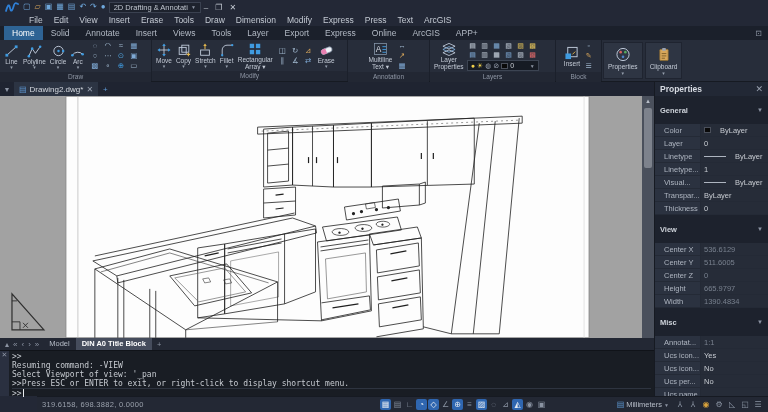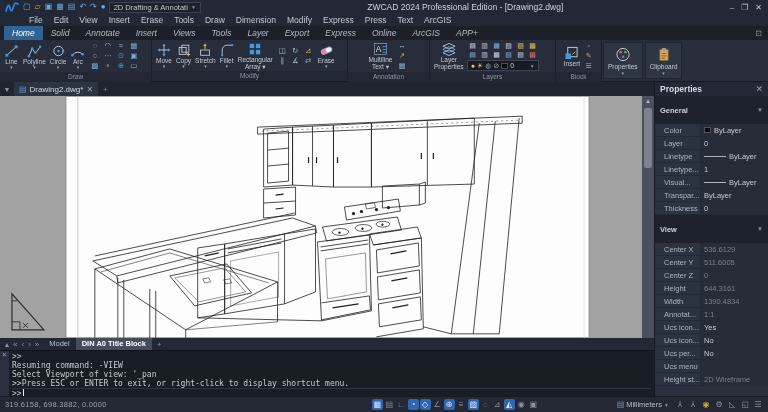--- a/index.html
+++ b/index.html
@@ -16,21 +16,21 @@
   .wscombo { display:flex; align-items:center; gap:3px; border:1px solid #3a4150; background:#1d222d; padding:0 4px; height:11px; font-size:7.5px; color:#c0c6cf; }
   .title-text { flex:1; text-align:center; font-size:8.5px; color:#cfd4db; white-space:nowrap; overflow:hidden; }
   .winbtns { display:flex; gap:7px; padding-right:2px; color:#c3c9d2; font-size:8px; }
 
   
   .menubar { height:12px; display:flex; align-items:center; gap:1px; padding:0 6px 0 24px; background:#232836; flex:0 0 12px; }
   .menu-item { font-size:8.5px; color:#c4cad3; padding:0 5px; }
 
   
   .ribbontabs { height:14px; display:flex; align-items:flex-end; background:#1b202b; padding-left:4px; flex:0 0 14px; }
-  .rtab { font-size:8.5px; color:#b3bac5; padding:2px 8px; height:14px; display:flex; align-items:center;font-style:italic; }
+  .rtab { font-size:8.5px; color:#b3bac5; padding:2px 8px; height:14px; display:flex; align-items:center; }
   .rtab.active { background:#2e6394; color:#fff; }
   .rtab-end { margin-left:auto; margin-right:6px; color:#8b93a2; font-size:8px; align-self:center;}
 
   
   .ribbon { height:42px; display:flex; background:#272d3a; flex:0 0 42px; border-bottom:1px solid #161a22; }
   .rpanel { display:flex; flex-direction:column; border-right:1px solid #1b202b; }
   .rpanel-body { flex:1; display:flex; align-items:center; padding:1px 3px; gap:2px; }
   .rpanel-label { height:10px; font-size:6.5px; color:#8f97a5; text-align:center; background:#222733; line-height:10px; }
   .rb { display:flex; flex-direction:column; align-items:center; font-size:6.5px; color:#c4cbd6; line-height:7px; padding:0 1px; text-align:center; }
   .rb svg { display:block; }
@@ -66,21 +66,21 @@
   .laddbtn { color:#8b93a2; padding:0 3px; }
 
   .cmdline { height:46px; background:#191d24; display:flex; flex:0 0 46px; border-top:1px solid #101319; }
   .cmd-gutter { width:9px; background:#2a3040; color:#8b93a2; font-size:7px; text-align:center; }
   .cmd-body { flex:1; font-family:"DejaVu Sans Mono", monospace; font-size:8px; color:#c6cad0; padding:1px 3px; display:flex; flex-direction:column; }
   .cmd-row { height:9px; line-height:9px; white-space:pre; }
   .cmd-input { height:9px; line-height:9px; border-top:1px solid #2e3440; display:flex; align-items:center; }
   .cursor { display:inline-block; width:1px; height:8px; background:#e8ebef; margin-left:1px; }
 
   
-  .statusbar { height:16px; background:#232834; display:flex; align-items:center; padding:0 5px; flex:0 0 16px; border-top:1px solid #161a22; }
+  .statusbar { height:16px; background:#232834; display:flex; align-items:center; padding:0 5px; flex:0 0 16px; border-top:1px solid #161a22;margin-left:37px; }
   .coords { font-size:7.5px; color:#9aa1ac; letter-spacing:.3px; }
   .sb-sp1 { flex:3.4; } .sb-sp2 { flex:1; }
   .toggles { display:flex; gap:1px; }
   .sico { width:11px; height:11px; font-size:8px; line-height:11px; text-align:center; color:#8a93a2; border-radius:2px; }
   .sico.on { background:#2f66b0; color:#e3e9f1; }
   .units { display:flex; align-items:center; gap:2px; font-size:7.5px; color:#b6bdc8; }
   .units .pg { color:#5f9bd8; font-size:8px; }
   .sb-right { display:flex; gap:3px; margin-left:6px; }
   .sb-right .sico { width:10px; }
 
@@ -90,21 +90,21 @@
   .props-title { font-weight:bold; font-size:8.5px; color:#d6dae1; flex:1; }
   .props-x { color:#9aa2b0; font-size:9px; }
   .selrow { display:flex; align-items:center; gap:2px; padding:2px 3px; flex:0 0 17px; }
   .seldd { flex:1; display:flex; align-items:center; border:1px solid #3a4150; background:#232936; height:12px; padding:0 3px; color:#c0c6cf; }
   .seldd .dd { margin-left:auto; color:#8b93a2; font-size:6px; }
   .selico { color:#7aa7d8; font-size:8px; }
   .psec { height:12px; background:#1d222d; display:flex; align-items:center; padding:14px 5px; font-weight:bold; color:#ced3da; flex:0 0 12px; }
   .psec .dd { margin-left:auto; font-size:6px; color:#8b93a2; }
   .prow { display:flex; height:13px; border-bottom:1px solid #242a36; flex:0 0 13px; }
   .prow .pl { width:46px; padding:0 0 0 9px; line-height:13px; color:#aeb5c0; background:#2b3240; overflow:hidden; white-space:nowrap; border-right:1px solid #242a36; }
-  .prow .pv { flex:1; padding:0 3px; line-height:13px; color:#c8ccd2; background:#262c38; display:flex; align-items:center; gap:3px; overflow:hidden; white-space:nowrap; }
+  .prow .pv { flex:1; padding:0 3px; line-height:13px; color:#c8ccd2; background:#262c38; display:flex; align-items:center; gap:9px; overflow:hidden; white-space:nowrap; }
   .prow.dim .pv { color:#78808e; }
   .swatch { width:7px; height:6px; background:#0a0a0a; border:1px solid #4a4f5a; flex:0 0 7px; }
   .lsample { width:22px; border-top:1.5px solid #aeb5c0; flex:0 0 22px; }
 </style>
 </head>
 <body>
 
 <div class="app">
 
   <div class="titlebar">
@@ -121,21 +121,20 @@
         <span class="qico">▦</span>
         <span class="qico">▤</span>
         <span class="qico">↶</span>
         <span class="qico">↷</span>
         <span class="qico">●</span>
       </span>
     <span class="wscombo">
       <span>2D Drafting &amp; Annotati</span>
       <span style="font-size:5px;color:#8b93a2">▼</span>
     </span>
-    <span class="title-text">ZWCAD 2024 Professional Edition - [Drawing2.dwg]</span>
     <span class="winbtns">
       <span>–</span>
       <span>❐</span>
       <span>✕</span>
     </span>
   </div>
 
   <div class="menubar">
 
   <span class="menu-item">File</span>
@@ -614,29 +613,33 @@
               <span>511.6005</span>
             </span>
           </span><span class="prow dim">
             <span class="pl">Center Z</span>
             <span class="pv">
               <span>0</span>
             </span>
           </span><span class="prow dim">
             <span class="pl">Height</span>
             <span class="pv">
-              <span>644.3161</span>
+              <span>665.9797</span>
             </span>
           </span><span class="prow dim">
             <span class="pl">Width</span>
             <span class="pv">
               <span>1390.4834</span>
             </span>
           </span></span>
 
+      <div class="psec">
+        <span>Misc</span>
+          <span class="dd">▼</span>
+      </div>
       <span style="display:contents">
         
       <span class="prow dim">
             <span class="pl">Annotat...</span>
             <span class="pv">
               <span>1:1</span>
             </span>
           </span><span class="prow">
             <span class="pl">Ucs icon...</span>
             <span class="pv">
@@ -646,21 +649,21 @@
             <span class="pl">Ucs icon...</span>
             <span class="pv">
               <span>No</span>
             </span>
           </span><span class="prow">
             <span class="pl">Ucs per...</span>
             <span class="pv">
               <span>No</span>
             </span>
           </span><span class="prow">
-            <span class="pl">Ucs menu</span>
+            <span class="pl">Ucs name</span>
             <span class="pv">
               <span></span>
             </span>
           </span><span class="prow dim">
             <span class="pl">Height st...</span>
             <span class="pv">
               <span>2D Wireframe</span>
             </span>
           </span></span>
       <div style="flex:1"></div>

